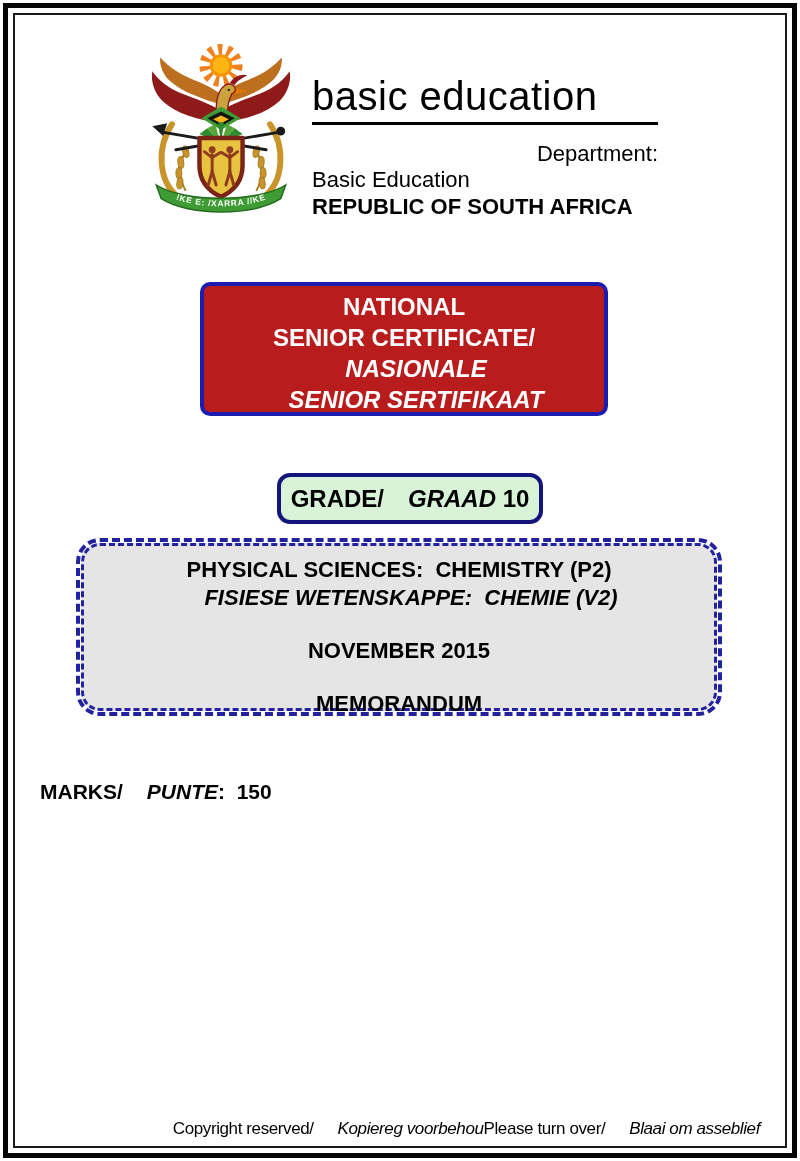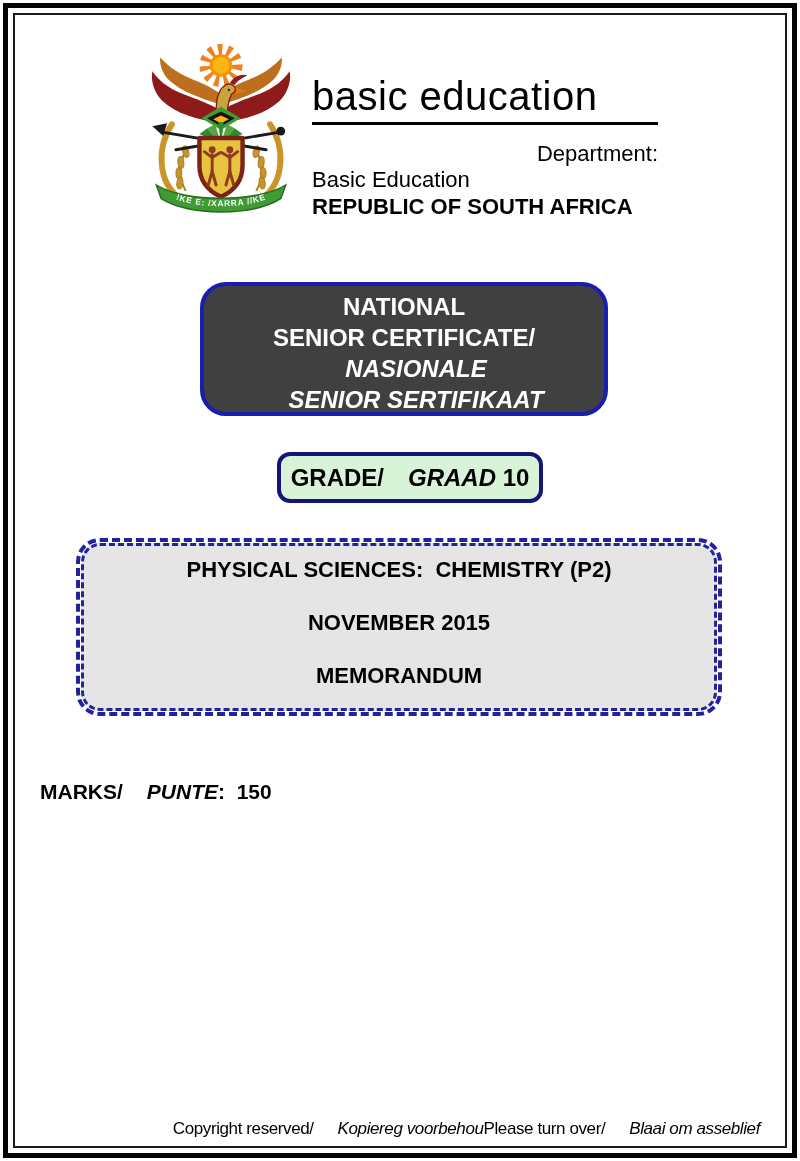--- a/index.html
+++ b/index.html
@@ -19,28 +19,28 @@
   .wordmark{position:absolute;left:312px;top:74px;width:346px;}
   .brand{font-size:40px;font-weight:400;letter-spacing:.5px;line-height:44px;}
   .brand-rule{border-bottom:3px solid #000;margin-top:4px;width:346px;}
   .dept{font-size:22px;line-height:26px;}
   .dept-first{margin-top:16px;text-align:right;}
   .country{font-size:22px;font-weight:bold;line-height:27px;}
 
   
   .title-box{
     position:absolute;left:200px;top:282px;width:408px;height:134px;box-sizing:border-box;
-    background:#404040;border:4px solid #1c1cae;border-radius:26px;
+    background:#b91c1c;border:4px solid #1c1cae;border-radius:10px;
     color:#ffffff;text-align:center;font-weight:bold;font-size:24px;line-height:31px;
     padding-top:5px;
   }
 
   
   .grade-box{
-    position:absolute;left:277px;top:452px;width:266px;height:51px;box-sizing:border-box;
+    position:absolute;left:277px;top:473px;width:266px;height:51px;box-sizing:border-box;
     background:#d8f3d8;border:4px solid #14147d;border-radius:13px;
     text-align:center;font-weight:bold;font-size:24px;line-height:43px;
   }
 
   
   .subject-outer{
     position:absolute;left:76px;top:538px;width:646px;height:178px;box-sizing:border-box;
     border:4px dashed #22229e;border-radius:24px;
   }
   .subject-inner{
@@ -178,20 +178,21 @@
     <div class="i" data-bind="title_box.line4">SENIOR SERTIFIKAAT</div>
   </div>
 
   <div class="grade-box">
     <span data-bind="grade_box.grade_en">GRADE/</span><span class="i" data-bind="grade_box.grade_af">GRAAD</span><span data-bind="grade_box.grade_number"> 10</span>
   </div>
 
   <div class="subject-outer">
     <div class="subject-inner">
       <div data-bind="subject_box.line1">PHYSICAL SCIENCES:  CHEMISTRY (P2)</div>
+      <div class="i" data-bind="subject_box.line2">FISIESE WETENSKAPPE:  CHEMIE (V2)</div>
       <div class="subject-gap" data-bind="subject_box.session">NOVEMBER 2015</div>
       <div class="subject-gap" data-bind="subject_box.doc_type">MEMORANDUM</div>
     </div>
   </div>
 
   <div class="marks">
     <span data-bind="marks.label_en">MARKS/</span><span class="i" data-bind="marks.label_af">PUNTE</span><span data-bind="marks.value">:  150</span>
   </div>
 
 

